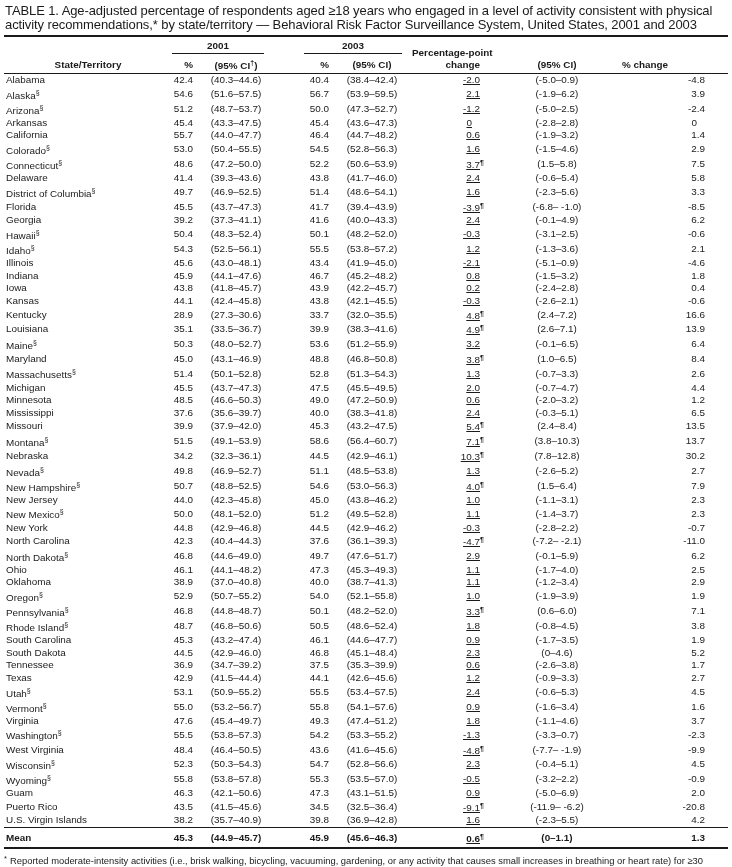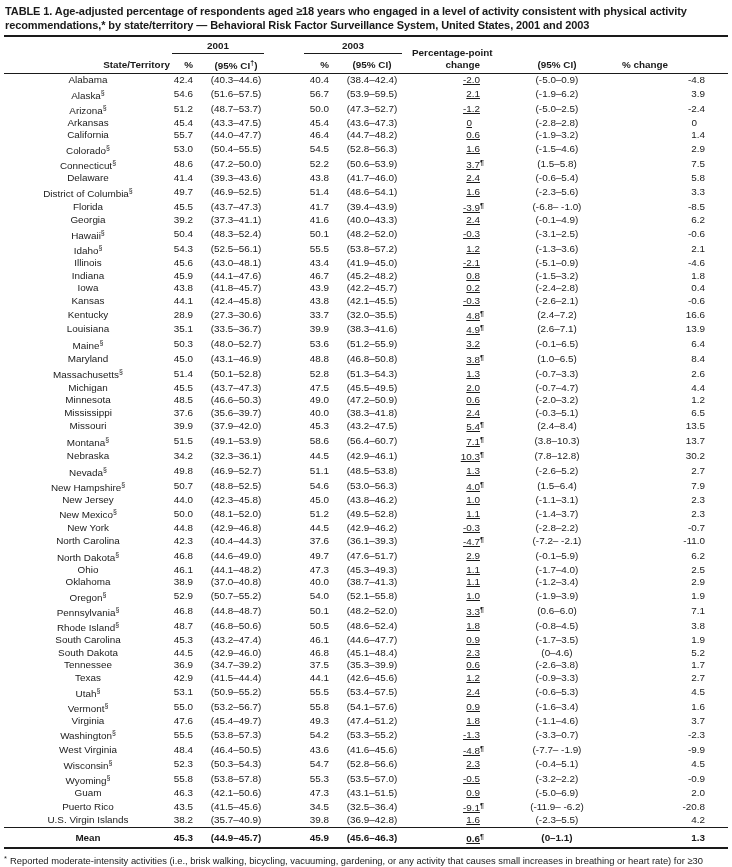--- a/index.html
+++ b/index.html
@@ -4,21 +4,21 @@
 <style>
   html,body{margin:0;padding:0;background:#fff;}
   body{
     width:732px;height:867px;overflow:hidden;
     font-family:"Liberation Sans","DejaVu Sans",sans-serif;
     color:#1a1a1a;
   }
   .page{padding:2px 0 0 0;}
   .tbl-title{
     margin:2px 5px 0 5px;
-    font-size:11px;font-weight:bold;line-height:14px;letter-spacing:-0.1px;
+    font-size:13px;font-weight:normal;line-height:14px;letter-spacing:-0.1px;
   }
   .title-rule{border-top:2.5px solid #1a1a1a;margin:3px 4px 0 4px;height:0;}
   table{
     border-collapse:collapse;table-layout:fixed;
     width:724px;margin-left:4px;
     font-size:9.9px;
   }
   
   col.w-state{width:166px}
   col.w-p1{width:26px}
@@ -31,34 +31,34 @@
 
   thead th{
     font-weight:bold;vertical-align:bottom;
     padding:0 0 2px 0;font-size:9.9px;line-height:12px;
   }
   tr.hrow1 th{height:17px;}
   tr.hrow2 th{height:15px;}
   .grp{border-bottom:1.2px solid #1a1a1a;padding-bottom:1px;}
   th.h-2001 .grp{margin:0 12px 0 2px;}
   th.h-2003 .grp{margin:0 10px 0 28px;}
-  th.h-state{text-align:right;padding-left:2px;}
+  th.h-state{text-align:center;padding-left:2px;}
   th.h-pct{text-align:right;padding-right:3px;}
   th.h-ci{text-align:center;}
   th.h-chg .pp1{text-align:center;white-space:nowrap;}
   th.h-chg .pp2{text-align:right;padding-right:12px;}
   th.h-ci3{text-align:center;}
   th.h-pchg{text-align:left;padding-right:23px;}
   th.rule,tr.hrow2 th{border-bottom:1.2px solid #1a1a1a;}
 
   tbody td{
     height:12.6px;line-height:12.6px;padding:0;
     white-space:nowrap;overflow:visible;
   }
-  .c-state{text-align:center;padding-left:2px;}
+  .c-state{text-align:left;padding-left:2px;}
   .c-num{text-align:right;padding-right:3px;}
   .c-ci{text-align:center;}
   .c-chg{text-align:right;padding-right:6px;text-decoration:underline;}
   .c-pchg{text-align:right;padding-right:23px;}
   .sup{font-size:7px;vertical-align:3.5px;}
   .sig{display:inline-block;width:6px;font-size:7px;vertical-align:3px;font-weight:bold;text-align:left;}
   tr.mean-row td{
     font-weight:bold;
     border-top:1.2px solid #1a1a1a;border-bottom:2.2px solid #1a1a1a;
     height:17px;line-height:17px;

